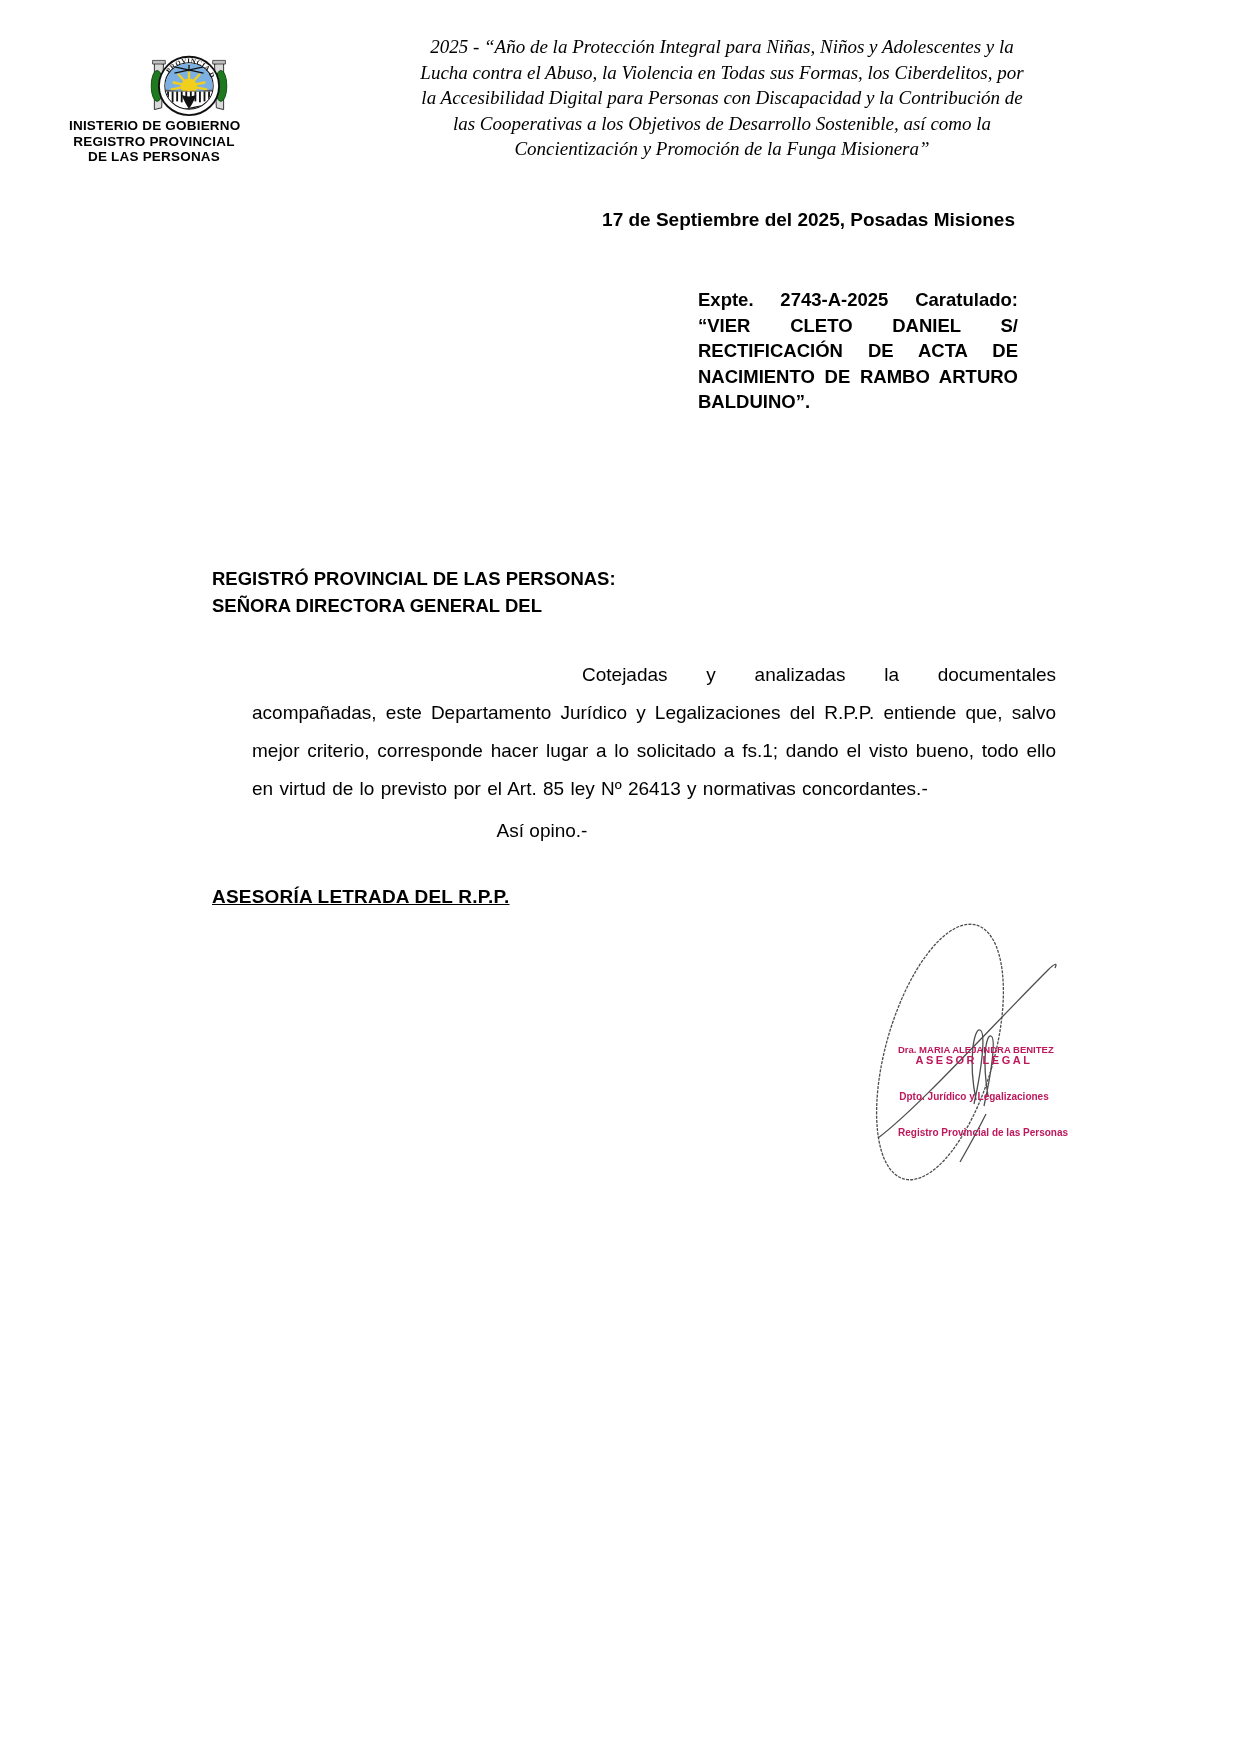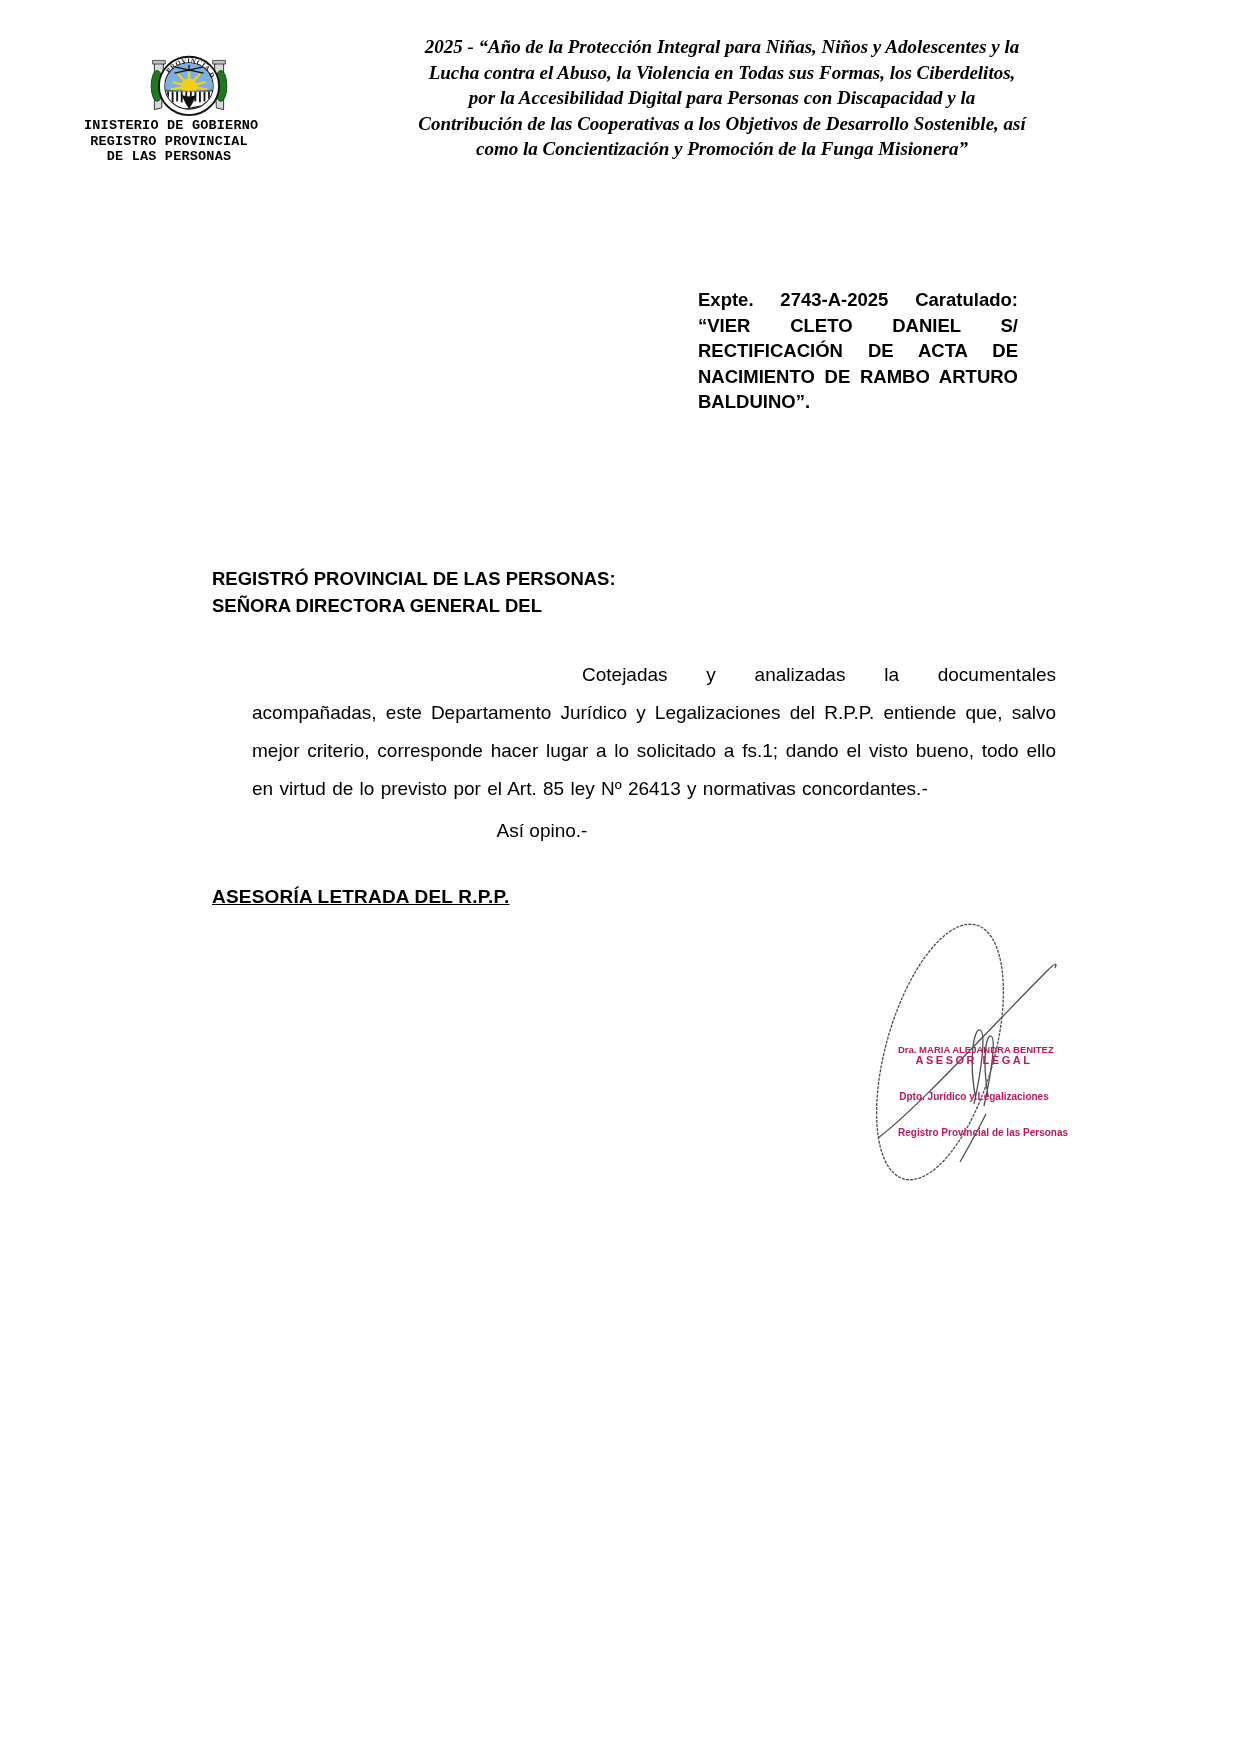--- a/index.html
+++ b/index.html
@@ -14,38 +14,38 @@
     overflow: hidden;
   }
   
   .crest {
     position: absolute;
     left: 143px; top: 44px;
     width: 92px; height: 82px;
   }
   .ministry {
     position: absolute;
-    left: 84px; top: 118px;
+    left: 69px; top: 118px;
     width: 170px;
     text-align: center;
-    font-family: Liberation Mono, monospace;
+    font-family: Liberation Sans, sans-serif;
     font-weight: bold;
     font-size: 13.5px;
     line-height: 15.5px;
     letter-spacing: 0.2px;
     white-space: nowrap;
   }
   .epigraph {
     position: absolute;
     left: 416px; top: 34px;
     width: 612px;
     text-align: center;
     font-family: "Liberation Serif", serif;
     font-style: italic;
-    font-weight: bold;
+    font-weight: normal;
     font-size: 19px;
     line-height: 25.5px;
   }
   
   .dateline {
     position: absolute;
     top: 209px; right: 226px;
     font-weight: bold;
     font-size: 19px;
     white-space: nowrap;
@@ -189,20 +189,21 @@
   </svg>
 
   <div class="ministry">
     <div>INISTERIO DE GOBIERNO</div>
     <div>REGISTRO PROVINCIAL</div>
     <div>DE LAS PERSONAS</div>
   </div>
 
   <div class="epigraph">2025 - “Año de la Protección Integral para Niñas, Niños y Adolescentes y la Lucha contra el Abuso, la Violencia en Todas sus Formas, los Ciberdelitos, por la Accesibilidad Digital para Personas con Discapacidad y la Contribución de las Cooperativas a los Objetivos de Desarrollo Sostenible, así como la Concientización y Promoción de la Funga Misionera”</div>
 
+  <div class="dateline">17 de Septiembre del 2025, Posadas Misiones</div>
 
   <div class="expte">Expte. 2743-A-2025 Caratulado: “VIER CLETO DANIEL S/ RECTIFICACIÓN DE ACTA DE NACIMIENTO DE RAMBO ARTURO BALDUINO”.</div>
 
   <div class="addressee">
     <div>REGISTRÓ PROVINCIAL DE LAS PERSONAS:</div>
     <div>SEÑORA DIRECTORA GENERAL DEL</div>
   </div>
 
   <div class="body-par">Cotejadas y analizadas la documentales acompañadas, este Departamento Jurídico y Legalizaciones del R.P.P. entiende que, salvo mejor criterio, corresponde hacer lugar a lo solicitado a fs.1; dando el visto bueno, todo ello en virtud de lo previsto por el Art. 85 ley Nº 26413 y normativas concordantes.-</div>
 

